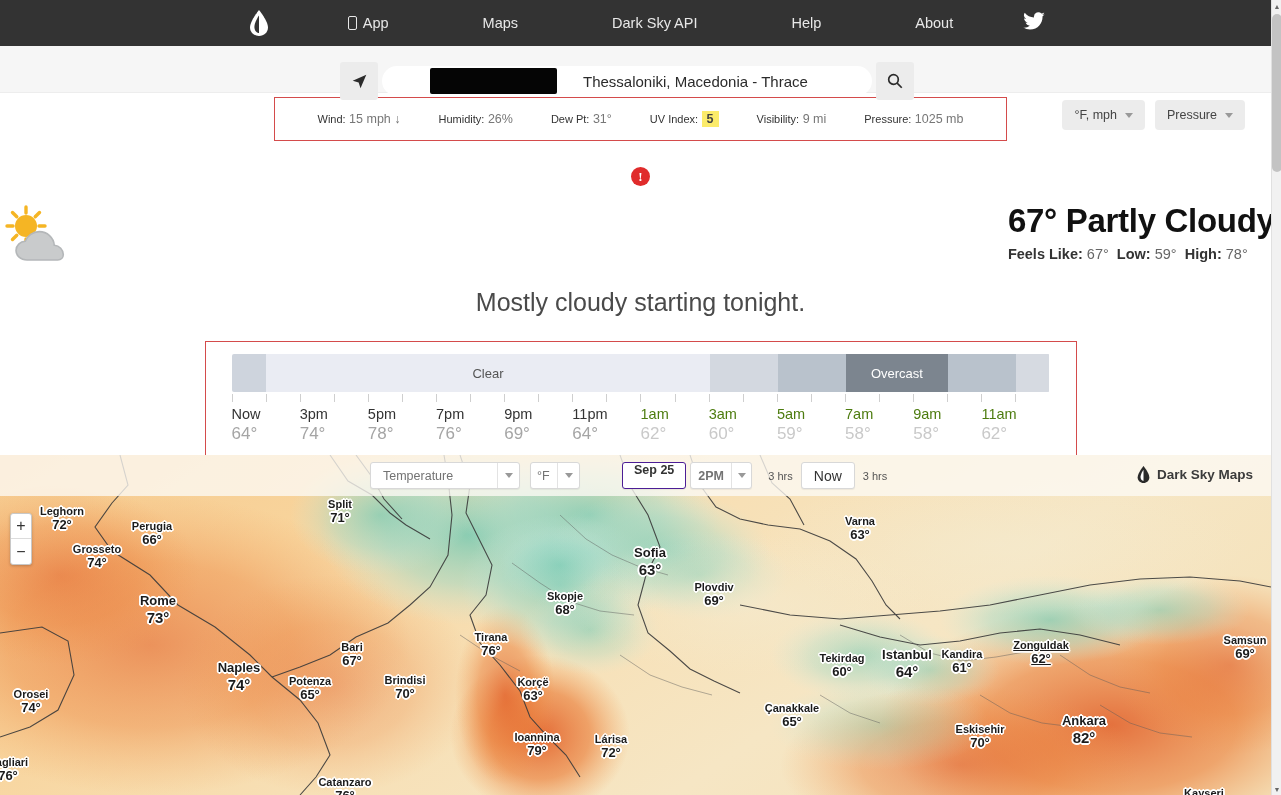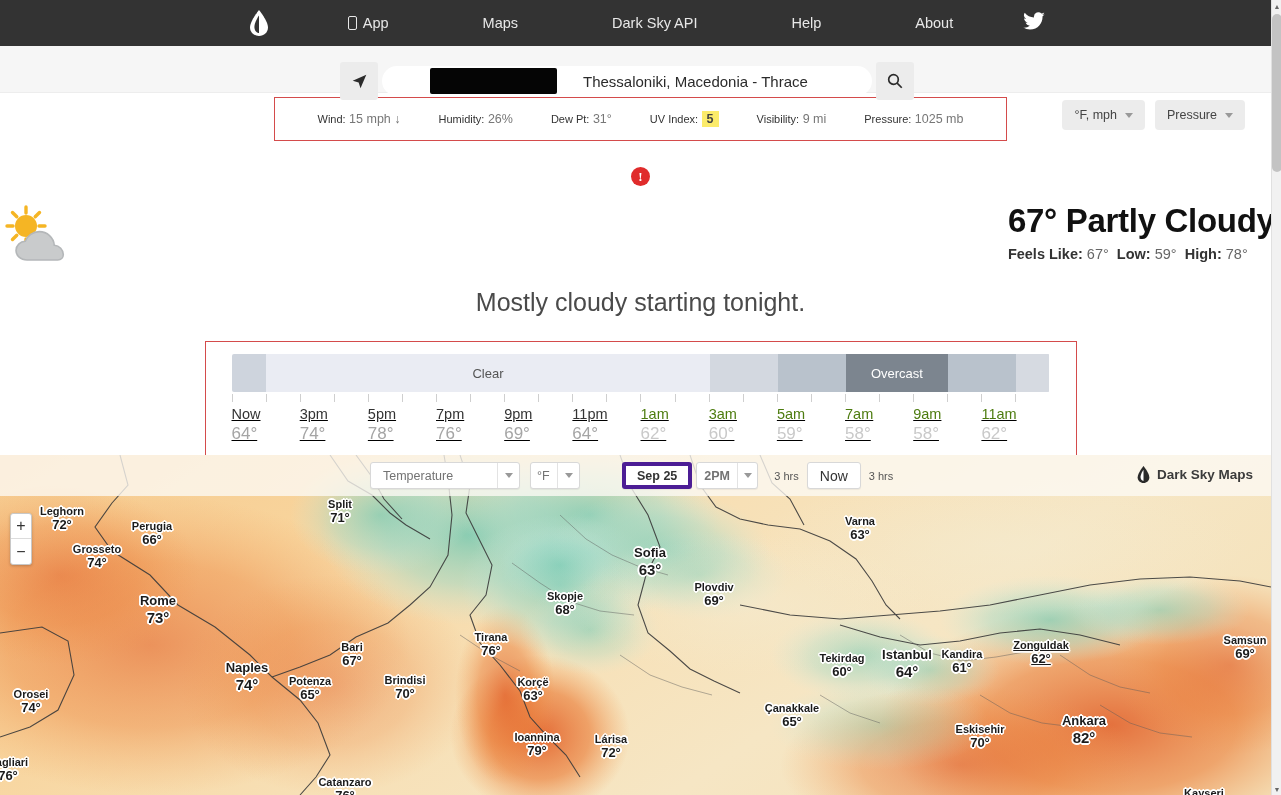--- a/index.html
+++ b/index.html
@@ -106,21 +106,21 @@
   .cur-meta { font-size: 14.5px; color:#333; margin-top: 6px; }
   .cur-meta .lbl { font-weight:bold; }
   .cur-meta .val { color:#666; }
   .summary-line {
     text-align:center; font-size: 25px; color: #4a4a4a; margin-top: 22px; font-weight: 300;
   }
 
   
   .hourly-wrap { display:flex; justify-content:center; margin-top: 24px; }
   .hourly {
-    width: 872px; border: 1px solid #d44b4b; padding: 12px 26px 14px 26px; text-decoration: underline;
+    width: 872px; border: 1px solid #d44b4b; padding: 12px 26px 14px 26px;
   }
   .bar { display:flex; height: 38px; border-radius: 2px; overflow:hidden; position:relative; }
   .seg { position:relative; }
   .seg-label {
     position:absolute; left:0; right:0; top:50%; transform:translateY(-50%);
     text-align:center; font-size: 13px; color:#555; white-space:nowrap;
   }
   .seg-label.light { color:#fff; }
   .ticks { display:flex; height: 8px; margin-top: 2px; }
   .tick { flex:1; border-left: 1px solid #cfcfcf; height: 8px; }
@@ -148,22 +148,22 @@
     display:flex; align-items:center; font-size: 12.5px; color:#737373; cursor:pointer;
     box-shadow: 0 1px 1px rgba(0,0,0,0.06);
   }
   .tb-select .val { padding: 0 12px; }
   .tb-select .arrowbox {
     width: 22px; height:100%; display:flex; align-items:center; justify-content:center;
     border-left:1px solid #e3e3e3;
   }
   .tb-sep { width: 10px; }
   .tb-btn {
-    height: 27px; background:#fff; border:4px solid #4c1d95; border-radius:3px;
-    display:flex; align-items:center; justify-content:center; padding: 0 11px;
+    height: 27px; background:#fff; border:1px solid #4c1d95; border-radius:3px;
+    display:flex; justify-content:center; padding: 0 11px;
     font-size: 12.5px; color:#333; cursor:pointer; font-weight:bold;
     box-shadow: 0 1px 1px rgba(0,0,0,0.06);
   }
   .tb-step {
     height: 25px; display:flex; align-items:center; justify-content:center; padding: 0 8px;
     font-size: 11px; color:#555; cursor:pointer;
   }
   .tb-now {
     height: 27px; background:#fff; border:1px solid #d8d8d8; border-radius:3px;
     display:flex; align-items:center; justify-content:center; padding: 0 12px;
@@ -595,21 +595,21 @@
           <div class="tp">73°</div>
         </div>
         <div class="city" style="left: 31px; top: 233px;">
           <div class="nm">Orosei</div>
           <div class="tp">74°</div>
         </div>
         <div class="city" style="left: 8px; top: 301px;">
           <div class="nm">Cagliari</div>
           <div class="tp">76°</div>
         </div>
-        <div class="city big" style="left: 239px; top: 206px; margin-left: 8px;">
+        <div class="city big" style="left: 239px; top: 206px;">
           <div class="nm">Naples</div>
           <div class="tp">74°</div>
         </div>
         <div class="city" style="left: 310px; top: 220px;">
           <div class="nm">Potenza</div>
           <div class="tp">65°</div>
         </div>
         <div class="city" style="left: 352px; top: 186px;">
           <div class="nm">Bari</div>
           <div class="tp">67°</div>

